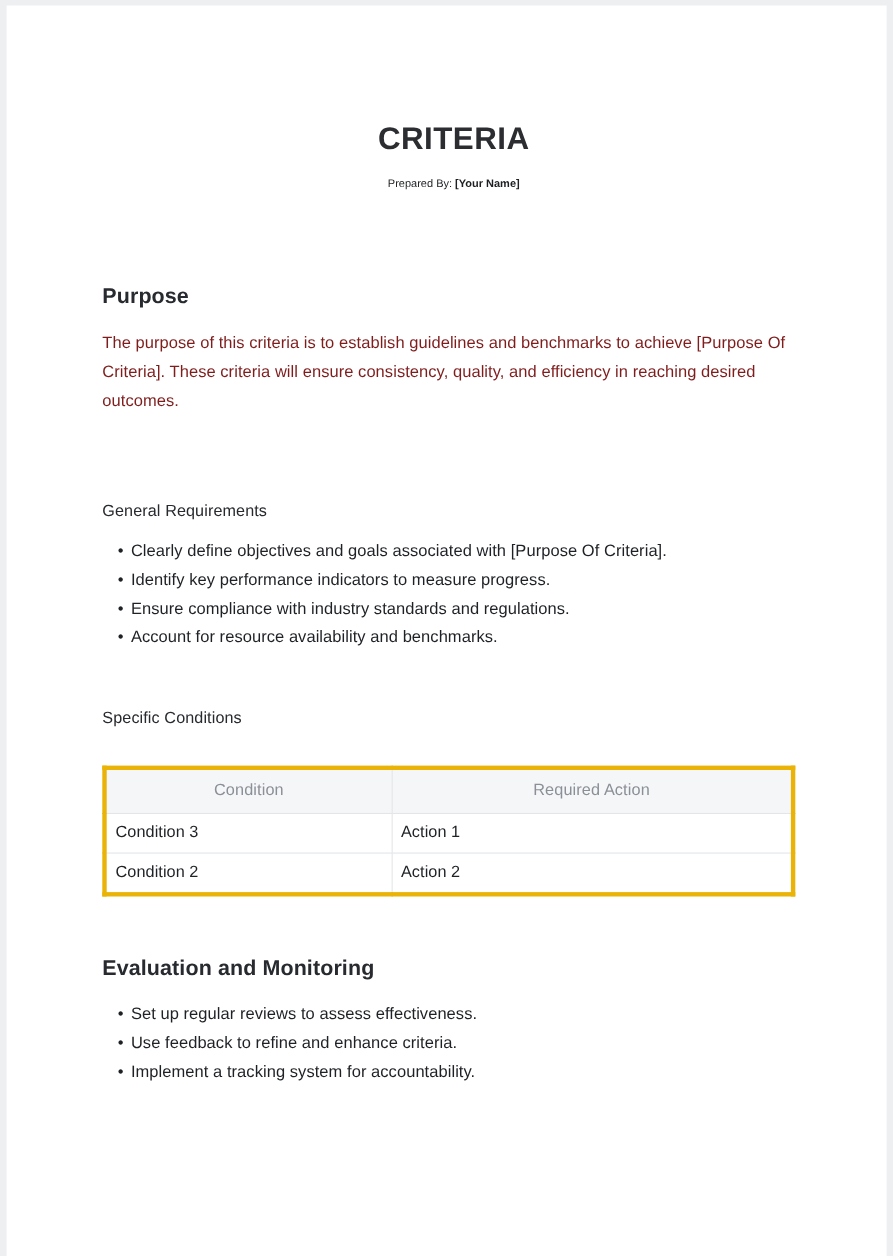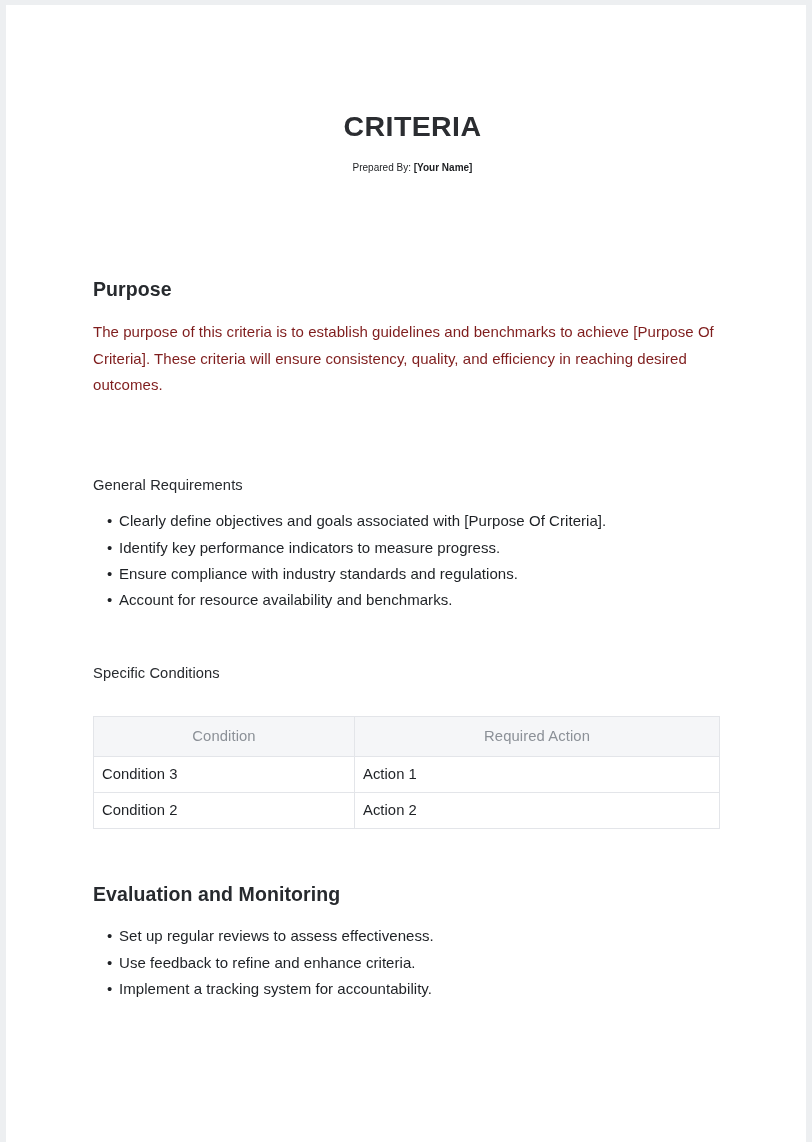--- a/index.html
+++ b/index.html
@@ -61,21 +61,21 @@
     line-height: 1.3;
   }
   .doc-subtitle .subtitle-value {
     font-weight: 700;
   }
 
   
   .content {
     position: absolute;
     left: 87px;
-    top: 272px;
+    top: 252px;
     width: 626px;
   }
 
   h2.section-heading {
     margin: 0;
     font-size: 19.5px;
     font-weight: 700;
     color: #272a2e;
     line-height: 1.25;
     letter-spacing: 0.1px;
@@ -131,21 +131,21 @@
   .gap-after-bullets { height: 50px; }
   .gap-after-specific { height: 34px; }
   .gap-after-table { height: 53px; }
   .gap-after-eval { height: 17px; }
 
   
   table.conditions-table {
     width: 626px;
     border-collapse: collapse;
     table-layout: fixed;
-    border: 1px solid #eab308;
+    border: 4px solid #eab308;
   }
   table.conditions-table col.col-condition { width: 261px; }
   table.conditions-table col.col-action { width: 365px; }
 
   table.conditions-table thead th {
     background: #f5f6f8;
     border: 1px solid #e3e5e9;
     color: #8b9097;
     font-size: 14.8px;
     font-weight: 400;

